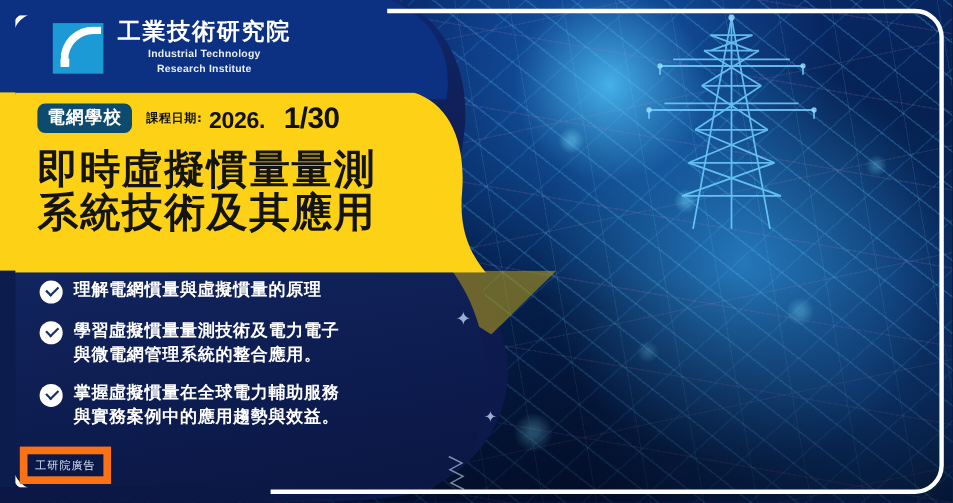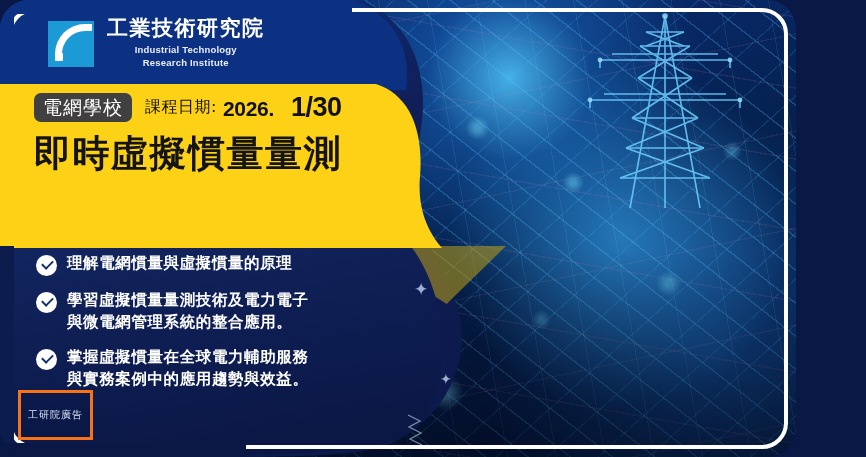--- a/index.html
+++ b/index.html
@@ -2,23 +2,22 @@
 <html><head>
 <meta charset="utf-8">
 <style>
   html,body{margin:0;padding:0;}
   body{
     width:866px;height:457px;overflow:hidden;
     font-family:"Liberation Sans","DejaVu Sans",sans-serif;
     background:#0a1845;
   }
   .banner{
-    position:relative;width:796px;height:457px;overflow:hidden;
+    position:relative;width:866px;height:457px;overflow:hidden;
     background:#0b1a4a;
-    border-radius:29px;
   }
 
   
   .bg-photo{
     position:absolute;inset:0;
     background:
       radial-gradient(circle at 64% 17%, rgba(80,200,255,.85) 0%, rgba(30,130,220,.35) 13%, rgba(0,0,0,0) 30%),
       radial-gradient(circle at 78% 52%, rgba(60,180,255,.55) 0%, rgba(0,0,0,0) 26%),
       radial-gradient(circle at 90% 78%, rgba(30,120,220,.45) 0%, rgba(0,0,0,0) 30%),
       linear-gradient(160deg,#07306e 0%,#0a2a6e 26%,#05214f 55%,#030e2c 100%);
@@ -112,26 +111,26 @@
   .logo-text{display:flex;flex-direction:column;line-height:1;}
   .logo-cn{
     color:#ffffff;font-size:21px;font-weight:bold;letter-spacing:1.5px;
     font-family:"DejaVu Sans","Liberation Sans",sans-serif;
   }
   .logo-en{color:#e9eef8;font-size:9.5px;font-weight:bold;letter-spacing:.2px;margin-top:5px;line-height:1.35;text-align:center;}
 
   
   .date-row{position:absolute;left:34px;top:92px;display:flex;align-items:center;gap:13px;}
   .badge{
-    background:#404040;color:#ffffff;border-radius:7px;
-    padding:4px 9px 5px;font-size:19px;font-weight:normal;letter-spacing:1px;
+    background:#0c4a6e;color:#ffffff;border-radius:7px;
+    padding:4px 9px 5px;font-size:16px;font-weight:bold;letter-spacing:1px;
     font-family:"DejaVu Sans","Liberation Sans",sans-serif;line-height:1.1;
   }
   .date-label{
-    color:#111111;font-size:16px;font-weight:normal;letter-spacing:.5px;
+    color:#111111;font-size:11px;font-weight:bold;letter-spacing:.5px;
     font-family:"DejaVu Sans","Liberation Sans",sans-serif;
   }
   .date-year{color:#111111;font-size:21px;font-weight:bold;letter-spacing:-.3px;}
   .date-day{color:#111111;font-size:27px;font-weight:bold;letter-spacing:-.5px;}
 
   
   .headline{position:absolute;left:34px;top:134px;line-height:1.06;}
   .headline .hl{
     display:block;color:#141414;font-size:37px;font-weight:bold;letter-spacing:1.5px;
     font-family:"DejaVu Sans","Liberation Sans",sans-serif;
@@ -158,22 +157,22 @@
 
   
   .spark{position:absolute;color:#cfe0ff;opacity:.75;font-size:15px;line-height:1;}
   .spark.s1{left:414px;top:281px;font-size:17px;}
   .spark.s2{left:440px;top:372px;font-size:14px;}
   .zigzag{position:absolute;left:404px;top:414px;width:26px;height:34px;opacity:.6;}
 
   
   .ad-label{
     position:absolute;left:18px;bottom:17px;
-    border:3px solid #f97316;color:#d8e2f5;
-    font-size:10px;letter-spacing:1px;padding:15px 7px;
+    border:7px solid #f97316;color:#d8e2f5;
+    font-size:10px;letter-spacing:1px;padding:3px 7px;
     font-family:"DejaVu Sans","Liberation Sans",sans-serif;
     background:rgba(10,24,70,.35);
   }
 </style>
 </head>
 <body>
 
 <div class="banner">
 
   <div class="bg-photo">
@@ -232,20 +231,21 @@
     <span class="badge">電網學校</span>
     <span class="date-label">課程日期:</span>
     <span style="display:flex;align-items:baseline;margin-left:-7px;gap:17px;">
       <span class="date-year">2026.</span>
       <span class="date-day">1/30</span>
     </span>
   </div>
 
   <div class="headline">
     <span class="hl">即時虛擬慣量量測</span>
+    <span class="hl">系統技術及其應用</span>
   </div>
 
   <div class="bullets">
 
     <div class="bullet">
       <span class="check"></span>
       <span class="bl-text">
         <span class="bl-line"><span>理解電網慣量與</span><span class="hi">虛擬慣量的原理</span></span>
       </span>
     </div>

